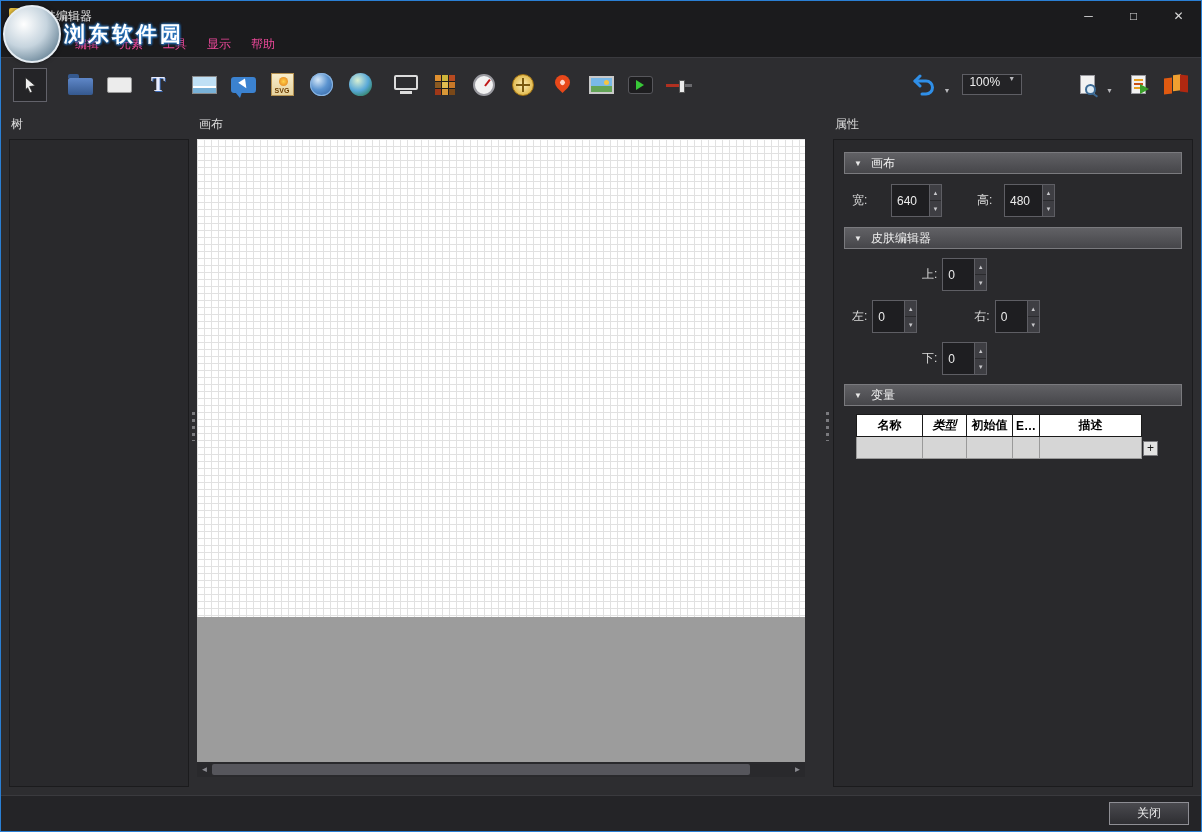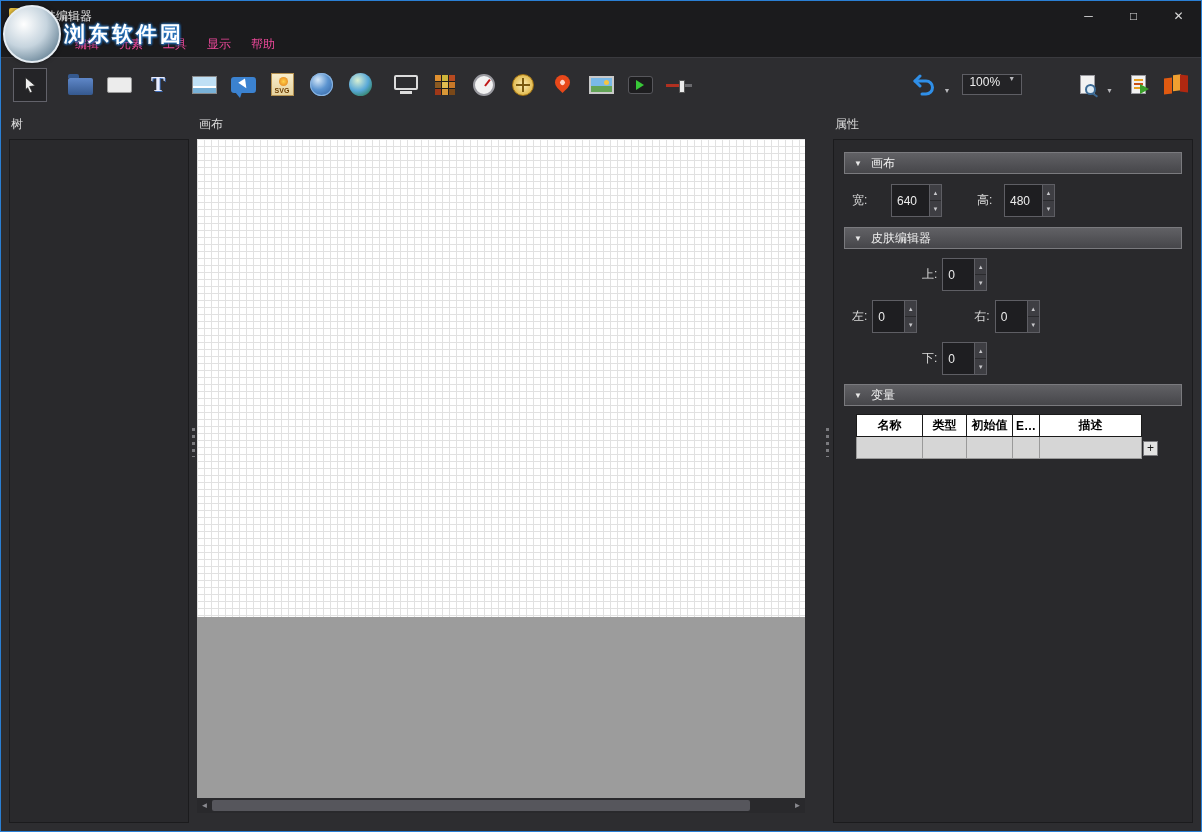--- a/index.html
+++ b/index.html
@@ -123,21 +123,21 @@
   .spin-b{flex:1;background:#3e3e43;color:#c8c8cc;font-size:6px;display:flex;align-items:center;justify-content:center;line-height:1;}
   .spin-b.up{border-bottom:1px solid #2a2a2d;}
   .m-row{display:flex;align-items:center;gap:5px;color:#dcdcdc;font-size:12px;margin:9px 0 9px 8px;}
   .m-row.center{margin-left:78px;}
   .pair{display:flex;align-items:center;gap:5px;}
   .pair.right{margin-left:52px;}
   .var-area{display:flex;align-items:flex-end;margin:8px 0 0 12px;}
   .var-table{border-collapse:collapse;font-size:12px;}
   .var-table th{background:#ffffff;color:#000;border:1px solid #1a1a1a;font-weight:bold;padding:2px 3px;height:18px;white-space:nowrap;}
   .var-table td{background:#d6d6d6;border:1px solid #9a9a9a;height:22px;padding:0;}
-  .cw1{width:66px;} .cw2{width:44px;} .cw3{width:46px;} .cw4{width:26px;} .cw5{width:102px;}
+  .cw1{width:66px;} .cw2{width:44px;font-style:italic;} .cw3{width:46px;} .cw4{width:26px;} .cw5{width:102px;}
   .add-btn{width:15px;height:15px;background:#e2e2e2;border:1px solid #7a7a7e;color:#1a1a1a;font-size:12px;line-height:13px;text-align:center;margin:0 0 3px 1px;}
   
   .footer{height:36px;background:#242427;border-top:1px solid #3a3a3e;display:flex;align-items:center;justify-content:flex-end;padding:0 12px;flex:0 0 auto;}
   .close-btn{min-width:80px;height:23px;background:linear-gradient(#4a4a4f,#2e2e32);border:1px solid #8e8e94;color:#ececec;font-size:12px;display:flex;align-items:center;justify-content:center;}
 </style>
 </head>
 <body>
 
 <div class="window">
 
@@ -393,14 +393,17 @@
               </tr>
             </tbody>
           </table>
           <div class="add-btn">+</div>
         </div>
 
       </div>
     </div>
   </div>
 
+  <div class="footer">
+    <div class="close-btn">关闭</div>
+  </div>
 
 </div>
 
 </body></html>

